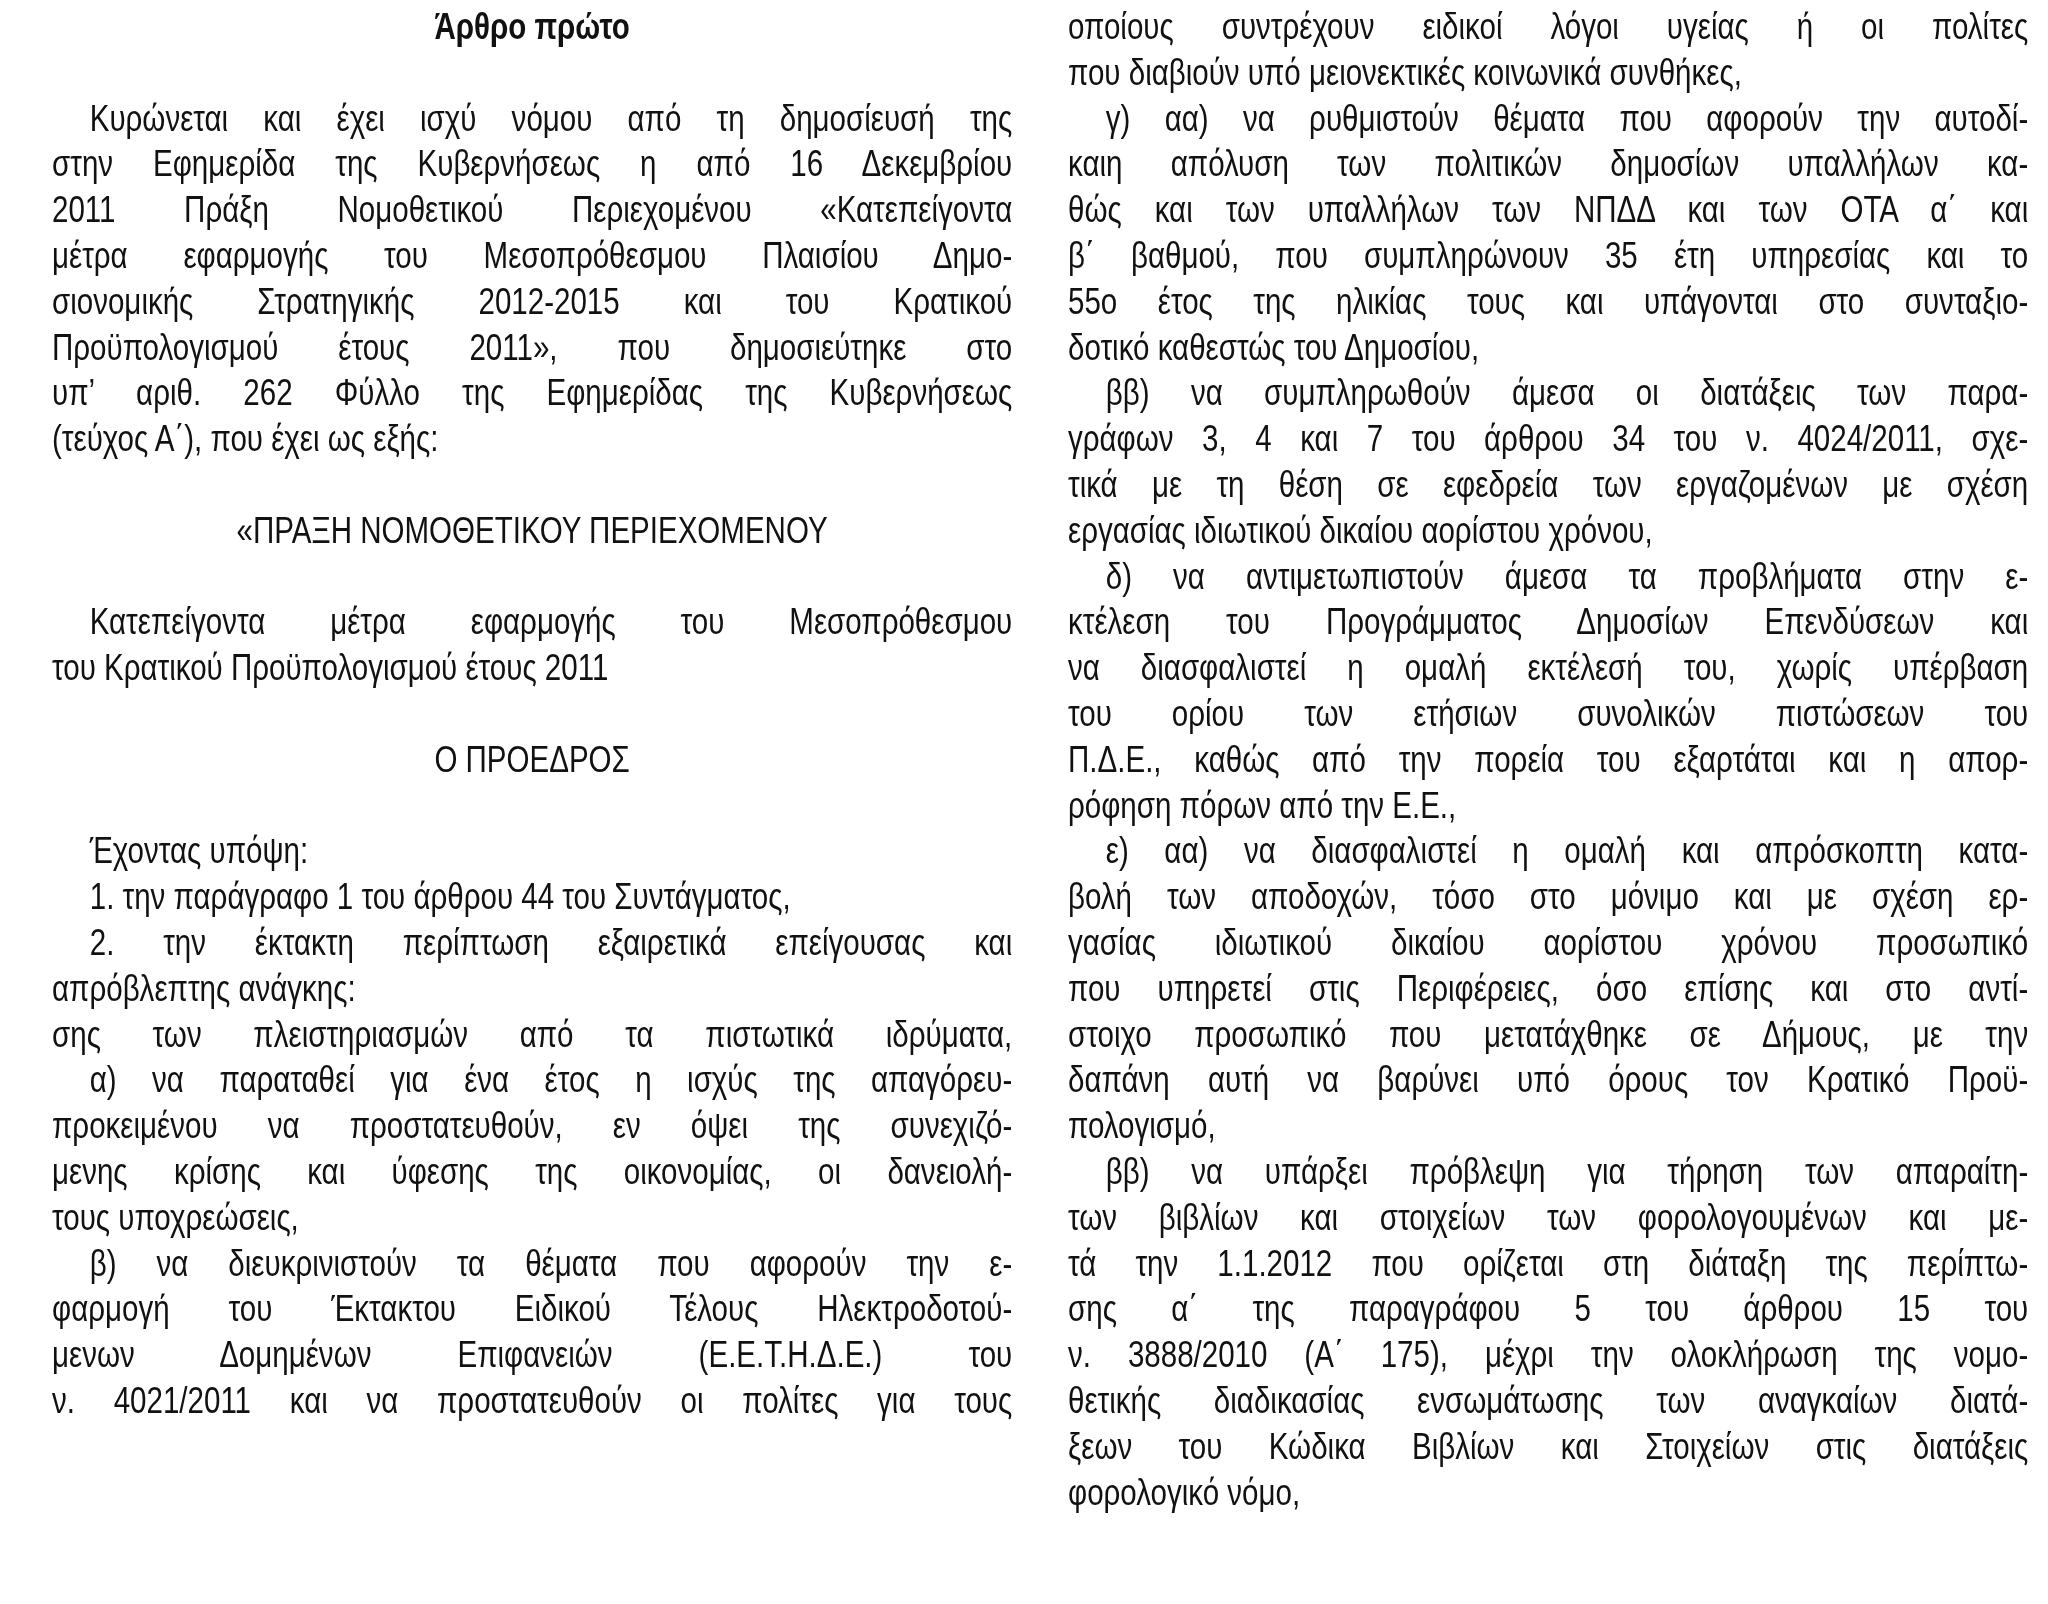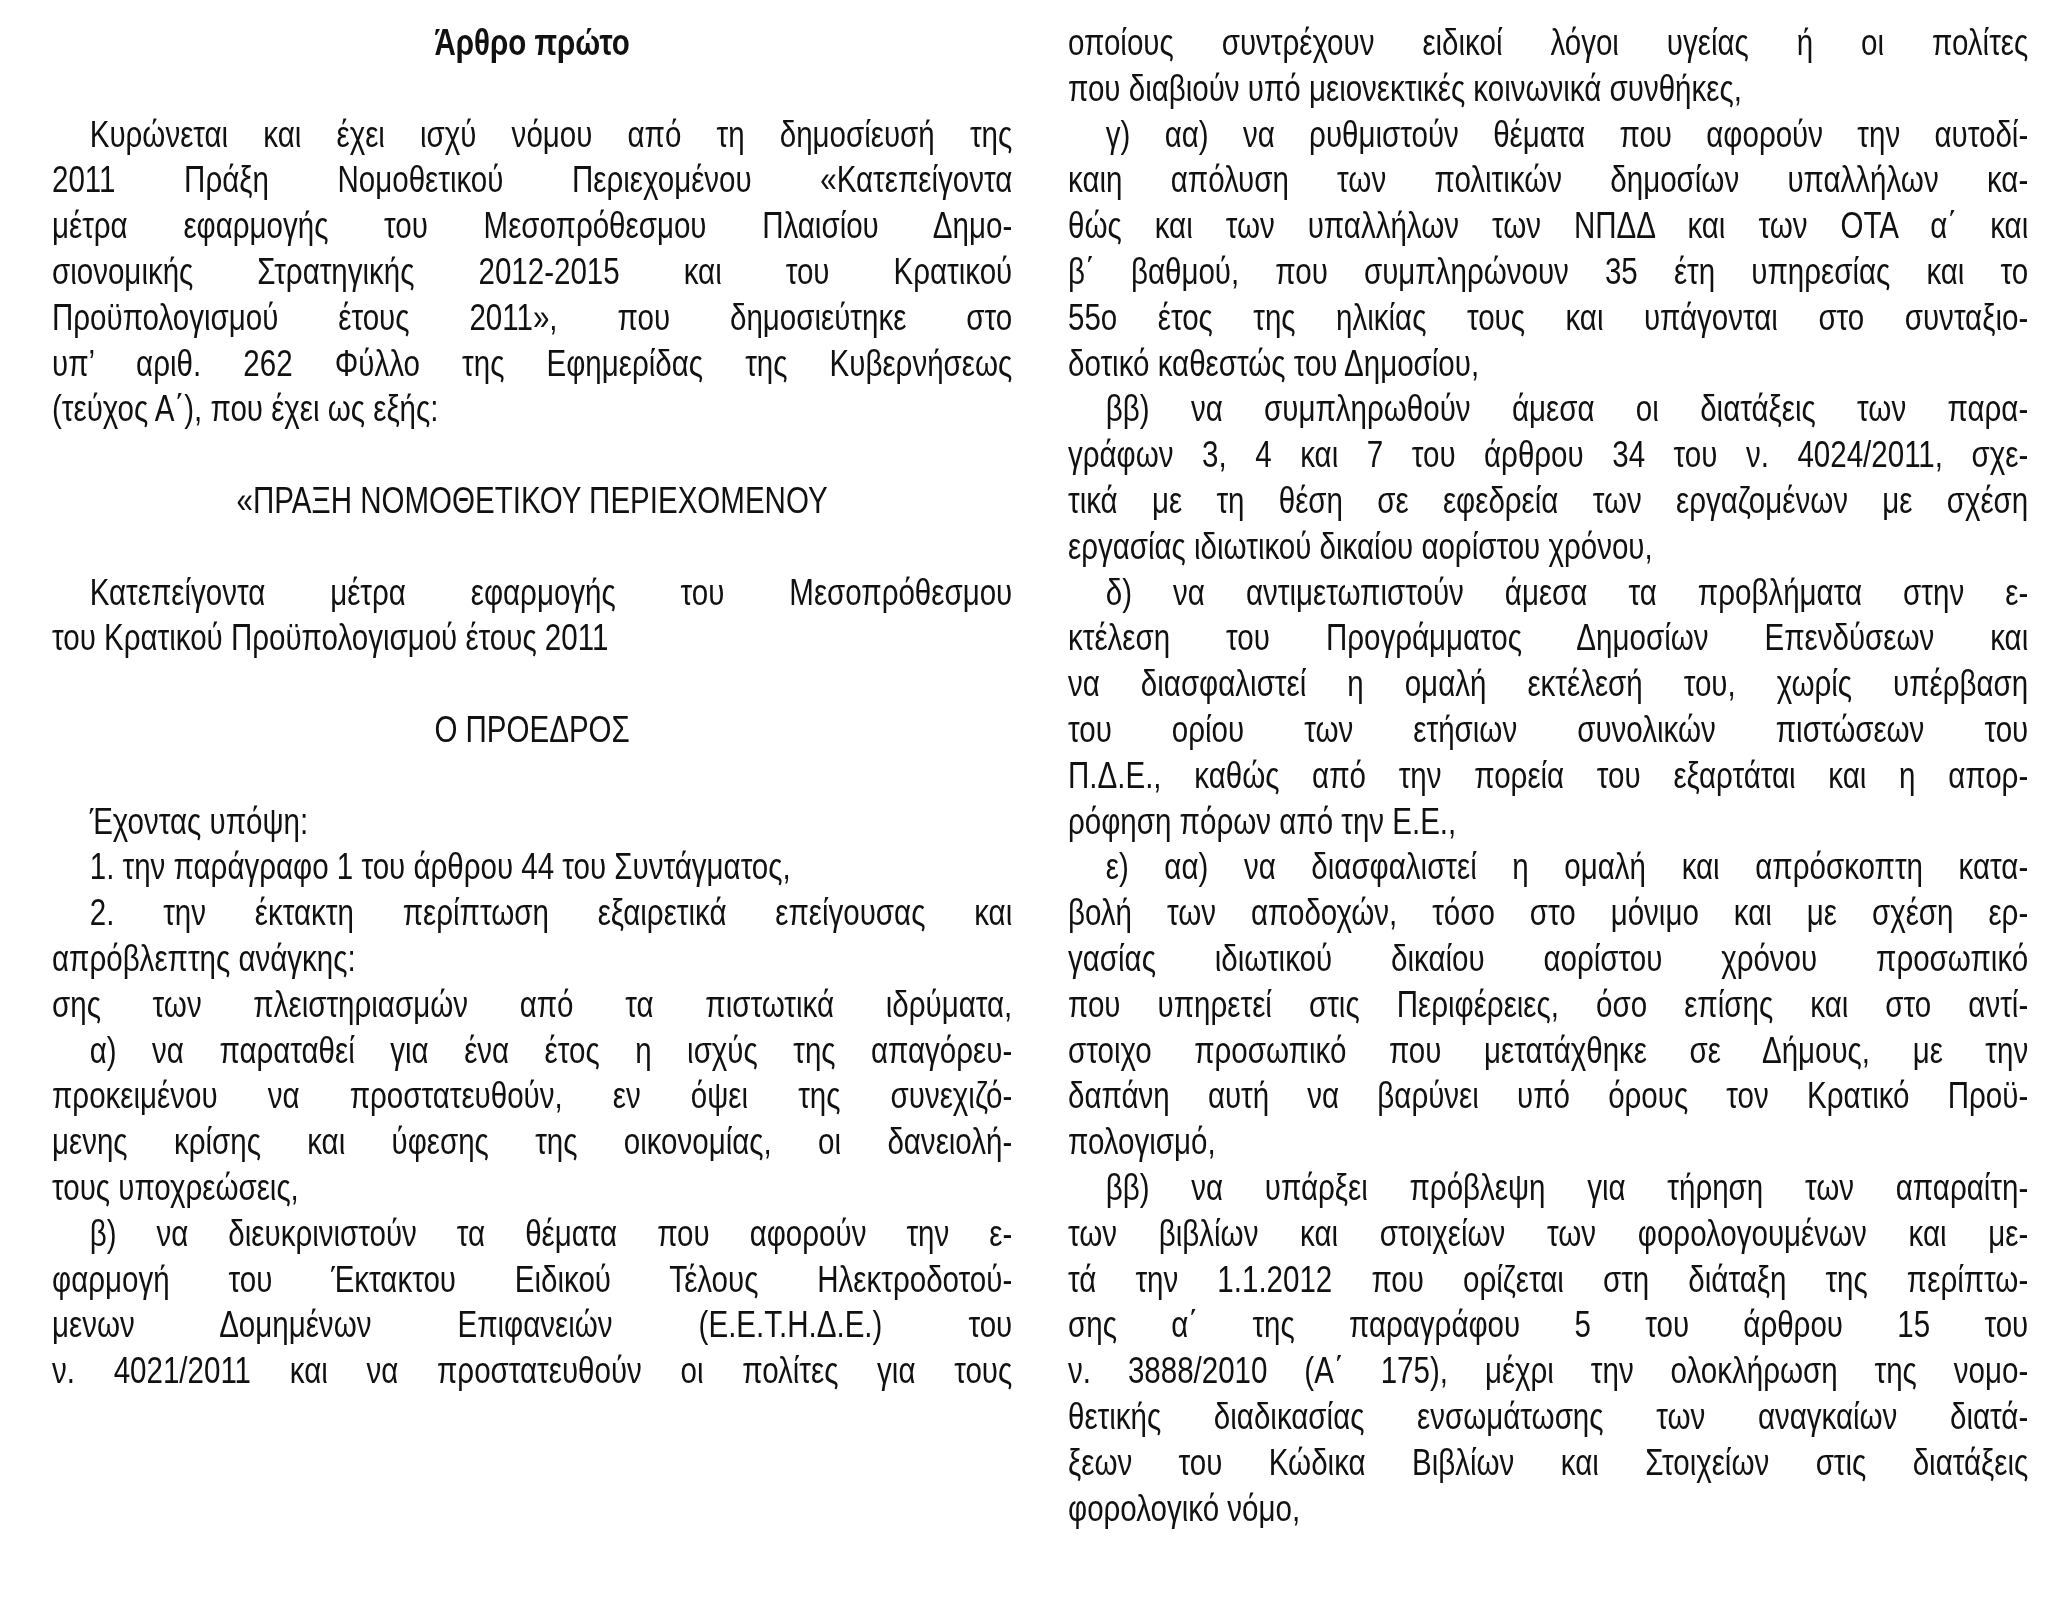--- a/index.html
+++ b/index.html
@@ -10,21 +10,21 @@
   body {
     width: 2048px;
     height: 1604px;
     overflow: hidden;
     position: relative;
     color: #111111;
     font-family: "Liberation Sans", "DejaVu Sans", sans-serif;
   }
   .page {
     position: absolute;
-    left: 0; top: 16px;
+    left: 0; top: 0;
     width: 2048px;
     height: 1396px;
   }
   .column {
     position: absolute;
     top: 4px;
     width: 960px;
   }
   .col-left { left: 52px; }
   .col-right { left: 1068px; }
@@ -72,20 +72,23 @@
       <div class="row c b">
         <span class="txt">Άρθρο πρώτο</span>
       </div>
       <div class="row">
         <span class="txt"></span>
       </div>
       <div class="row j i">
         <span class="txt">Κυρώνεται και έχει ισχύ νόμου από τη δημοσίευσή της</span>
       </div>
       <div class="row j">
+        <span class="txt">στην Εφημερίδα της Κυβερνήσεως η από 16 Δεκεμβρίου</span>
+      </div>
+      <div class="row j">
         <span class="txt">2011 Πράξη Νομοθετικού Περιεχομένου «Κατεπείγοντα</span>
       </div>
       <div class="row j">
         <span class="txt">μέτρα εφαρμογής του Μεσοπρόθεσμου Πλαισίου Δημο-</span>
       </div>
       <div class="row j">
         <span class="txt">σιονομικής Στρατηγικής 2012-2015 και του Κρατικού</span>
       </div>
       <div class="row j">
         <span class="txt">Προϋπολογισμού έτους 2011», που δημοσιεύτηκε στο</span>

